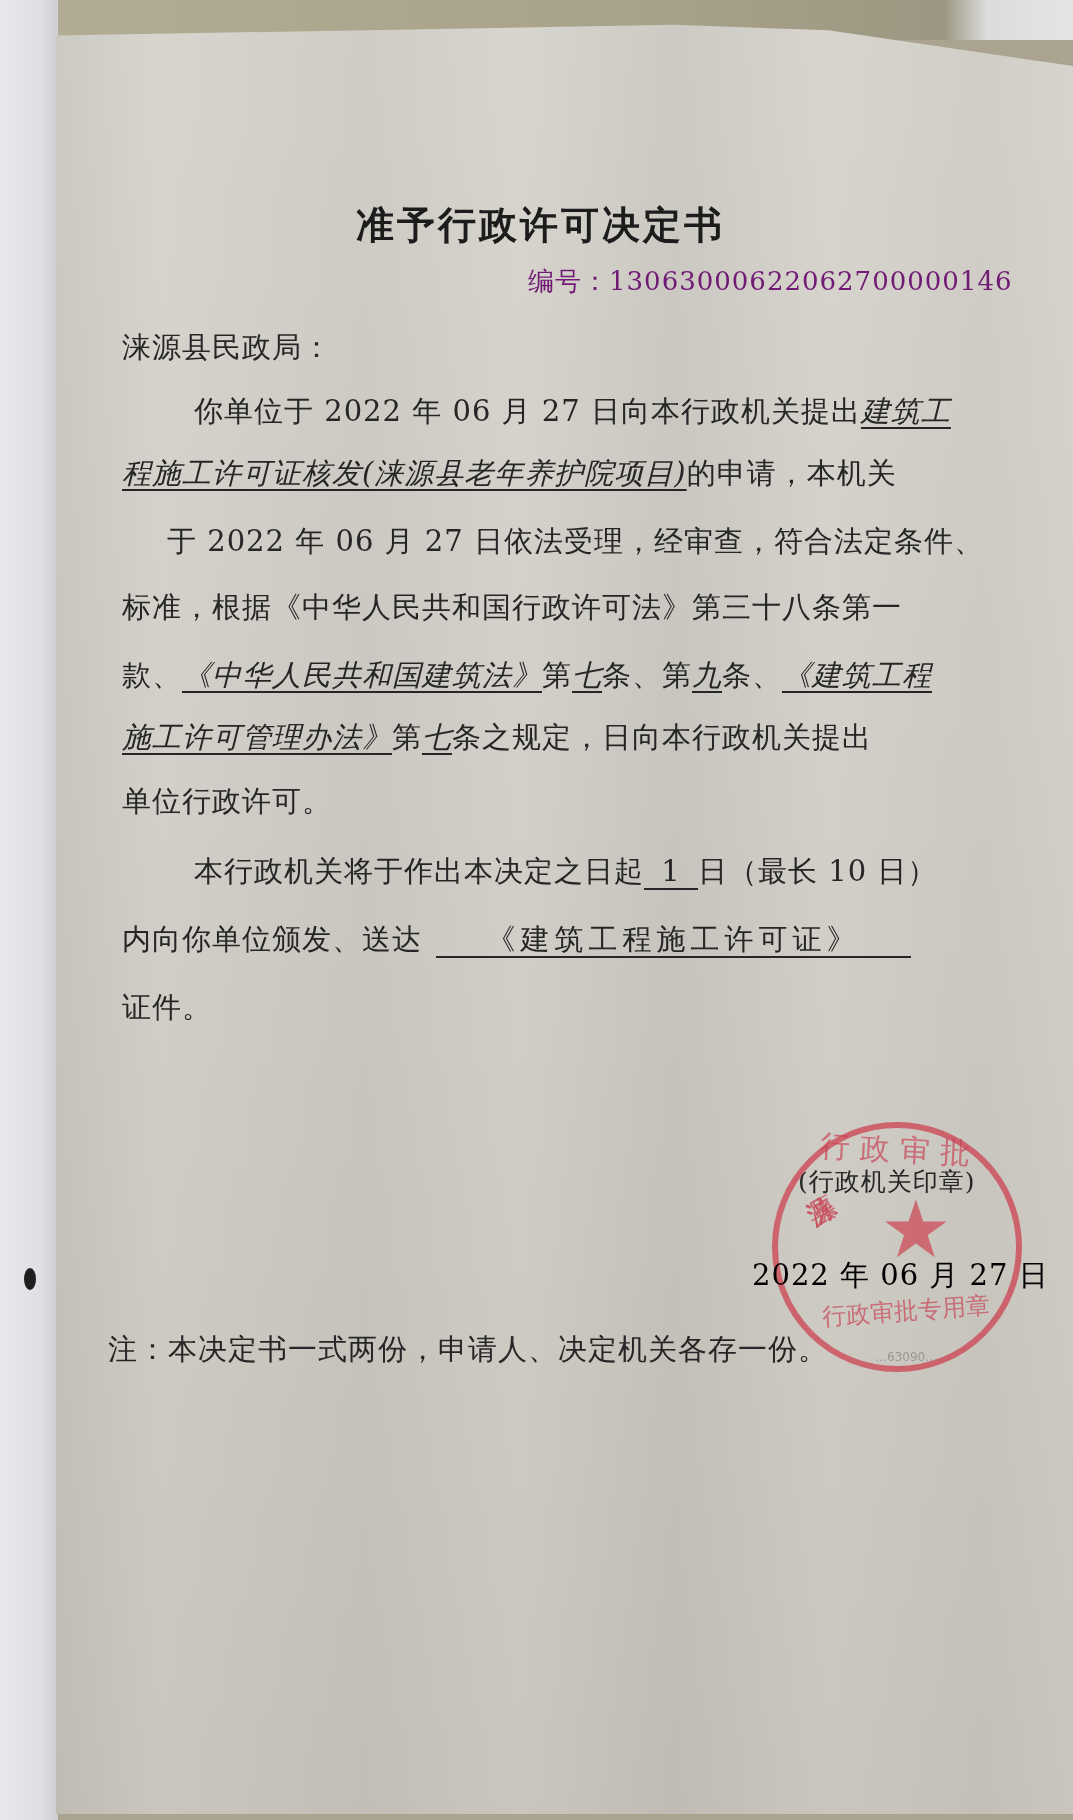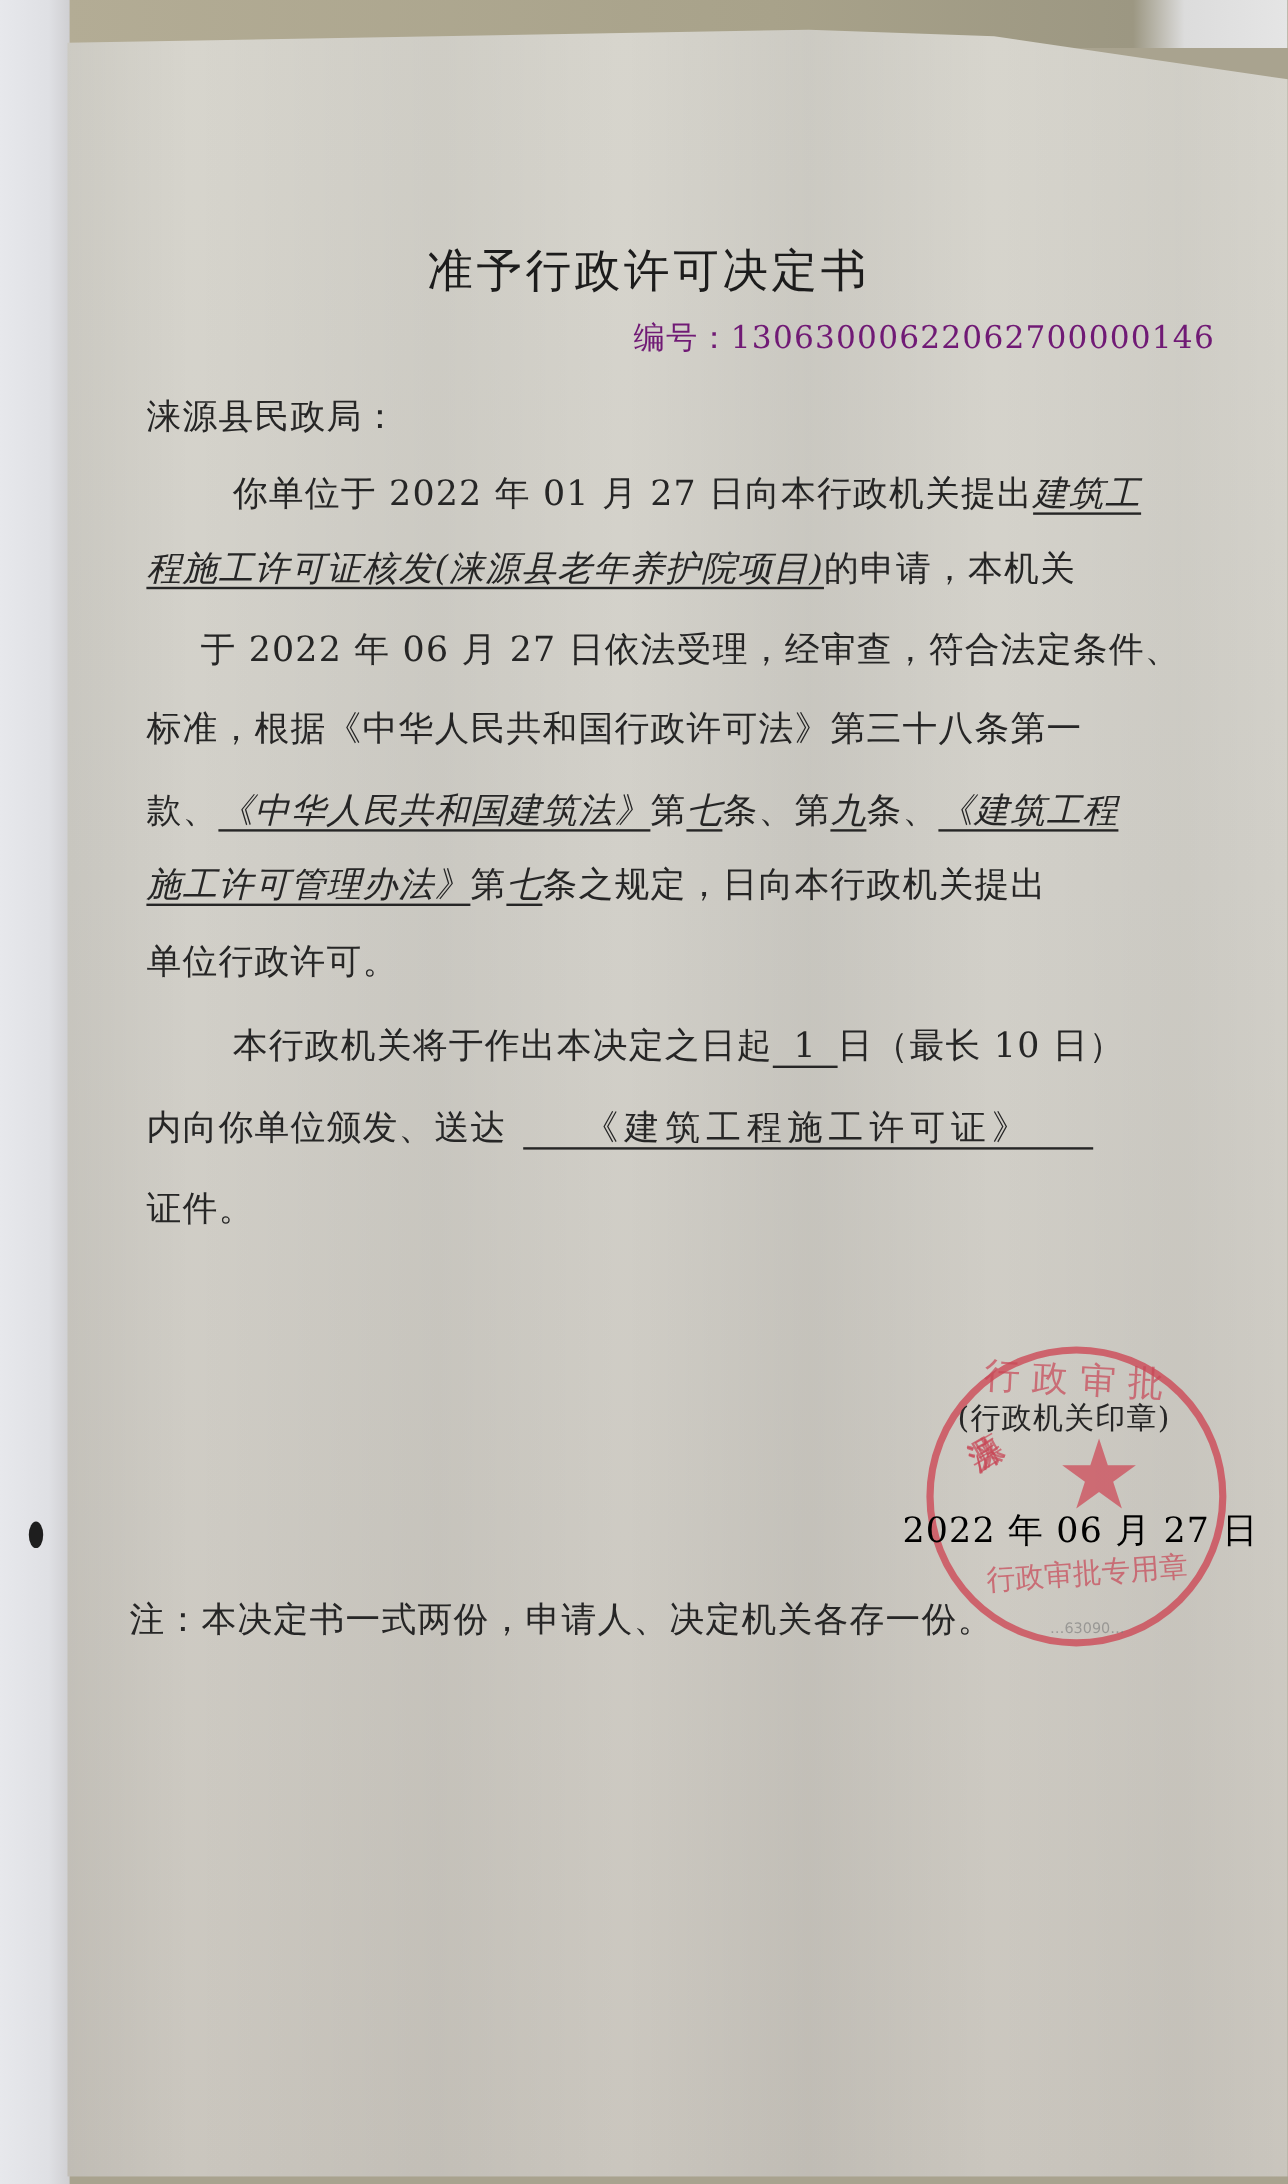--- a/index.html
+++ b/index.html
@@ -59,21 +59,21 @@
       position: absolute;
       color: #262626;
       font-size: 29px;
       letter-spacing: 1px;
       white-space: nowrap;
     }
     .title {
       left: 356px;
       top: 200px;
       font-size: 38px;
-      font-weight: normal;
+      font-weight: bold;
       letter-spacing: 3px;
       color: #1c1c1c;
     }
     .number-line {
       left: 528px;
       top: 264px;
       font-size: 26px;
       color: #701a75;
     }
     .addressee { left: 122px; top: 328px; }
@@ -166,21 +166,21 @@
 
 <div class="doc-text title">准予行政许可决定书</div>
 
 <div class="doc-text number-line">
   <span>编号：</span><span>13063000622062700000146</span>
 </div>
 
 <div class="doc-text addressee">涞源县民政局：</div>
 
 <div class="line indent" style="top:392px;">
-  <span>你单位于 2022 年 01 月 27 日向本行政机关提出</span><span class="u">建筑工</span>
+  <span>你单位于 2022 年 06 月 27 日向本行政机关提出</span><span class="u">建筑工</span>
 </div>
 <div class="line" style="top:454px;">
   <span class="u">程施工许可证核发(涞源县老年养护院项目)</span><span>的申请，本机关</span>
 </div>
 <div class="line" style="top:522px;margin-left:45px;">于 2022 年 06 月 27 日依法受理，经审查，符合法定条件、</div>
 <div class="line" style="top:588px;">标准，根据《中华人民共和国行政许可法》第三十八条第一</div>
 <div class="line" style="top:656px;">
   <span>款、</span><span class="u">《中华人民共和国建筑法》</span><span>第</span><span class="u">七</span><span>条、第</span><span class="u">九</span><span>条、</span><span class="u">《建筑工程</span>
 </div>
 <div class="line" style="top:718px;">

